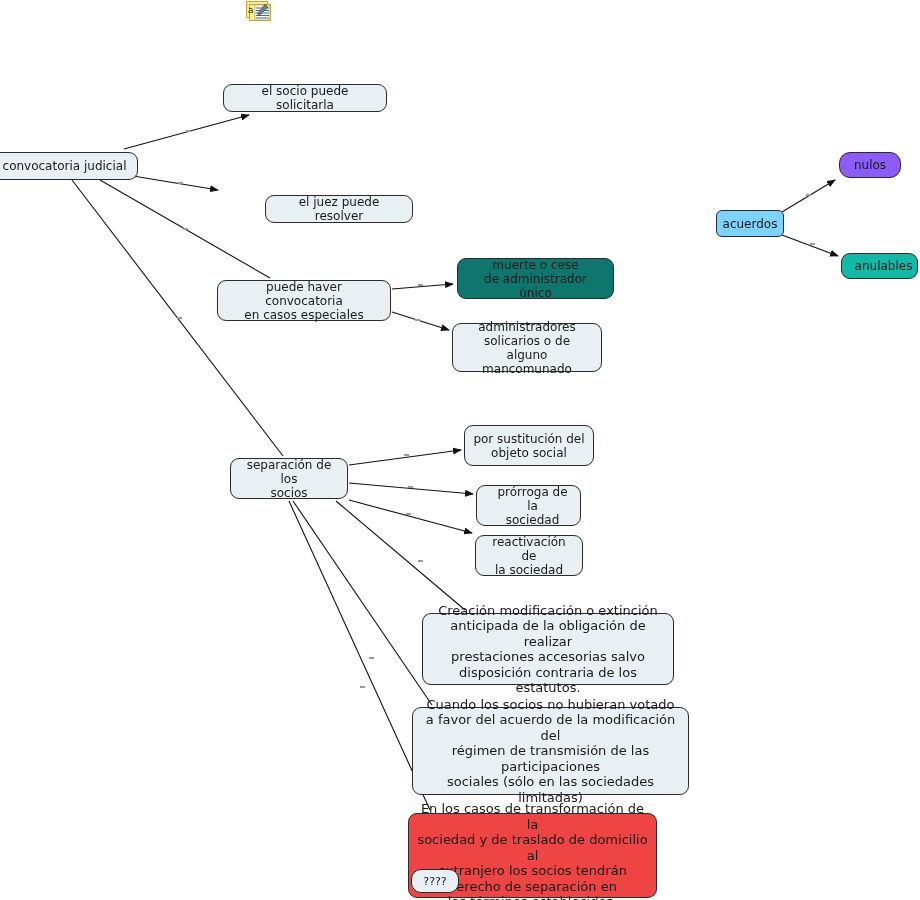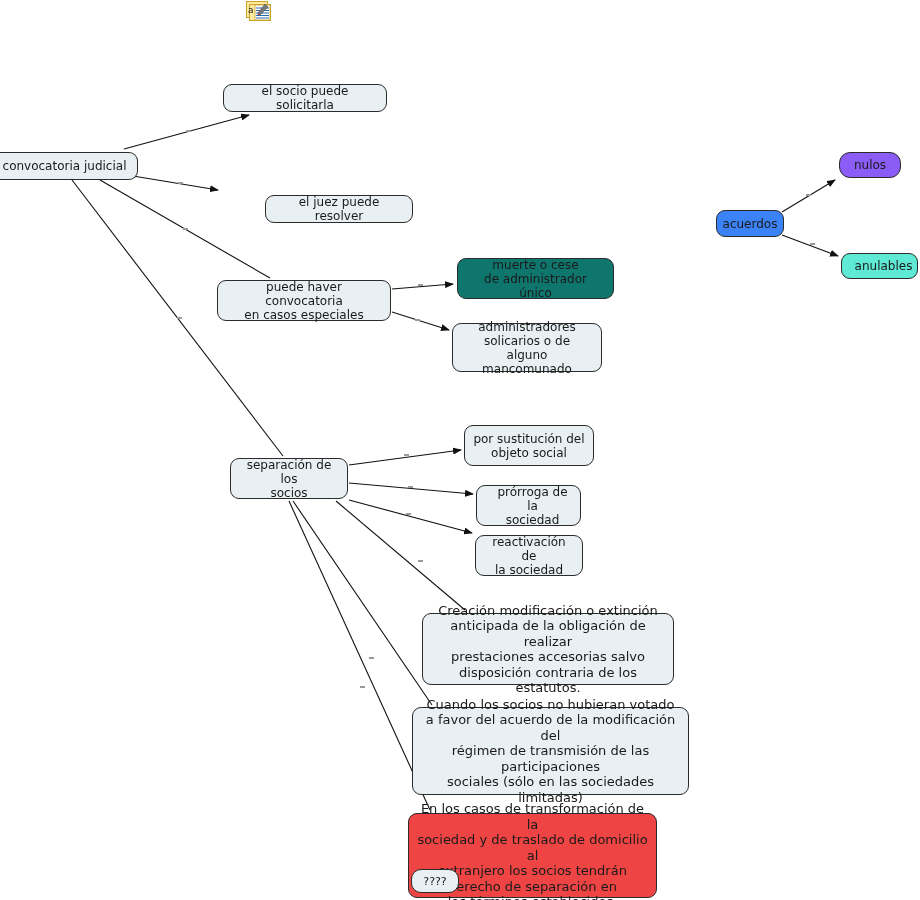--- a/index.html
+++ b/index.html
@@ -172,27 +172,27 @@
       <div class="node node-lg" style="left: 408px; top: 813px; width: 249px; height: 85px; background: #ef4444; border-color: rgb(43, 43, 43);">
         <span style="white-space: pre-line;">En los casos de transformación de la
 sociedad y de traslado de domicilio al
 extranjero los socios tendrán
 derecho de separación en
 los términos establecidos.</span>
       </div>
       <div class="node node-tiny" style="left: 411px; top: 869px; width: 48px; height: 24px; background: rgb(233, 240, 243); border-color: rgb(43, 43, 43);">
         <span style="white-space: pre-line;">????</span>
       </div>
-      <div class="node" style="left: 716px; top: 210px; width: 68px; height: 27px; background: #3b82f6; border-color: rgb(43, 43, 43);">
+      <div class="node" style="left: 716px; top: 210px; width: 68px; height: 27px; background: #7dd3fc; border-color: rgb(43, 43, 43); border-radius: 6px;">
         <span style="white-space: pre-line;">acuerdos</span>
       </div>
       <div class="node" style="left: 839px; top: 152px; width: 62px; height: 26px; background: #8b5cf6; border-color: rgb(43, 43, 43); border-radius: 11px;">
         <span style="white-space: pre-line;">nulos</span>
       </div>
-      <div class="node" style="left: 841px; top: 253px; width: 77px; height: 26px; background: #5eead4; border-color: rgb(43, 43, 43); padding-left: 16px;">
+      <div class="node" style="left: 841px; top: 253px; width: 77px; height: 26px; background: #14b8a6; border-color: rgb(43, 43, 43); padding-left: 16px;">
         <span style="white-space: pre-line;">anulables</span>
       </div>
     </div>
 
 <div class="edge-tick" style="left: 186px; top: 130px; background: rgb(154, 154, 154);"></div>
     <div class="edge-tick" style="left: 178px; top: 182px; background: rgb(154, 154, 154);"></div>
     <div class="edge-tick" style="left: 183px; top: 228px; background: rgb(154, 154, 154);"></div>
     <div class="edge-tick" style="left: 177px; top: 317px; background: rgb(154, 154, 154);"></div>
     <div class="edge-tick" style="left: 418px; top: 284px; background: rgb(154, 154, 154);"></div>
     <div class="edge-tick" style="left: 415px; top: 319px; background: rgb(154, 154, 154);"></div>

